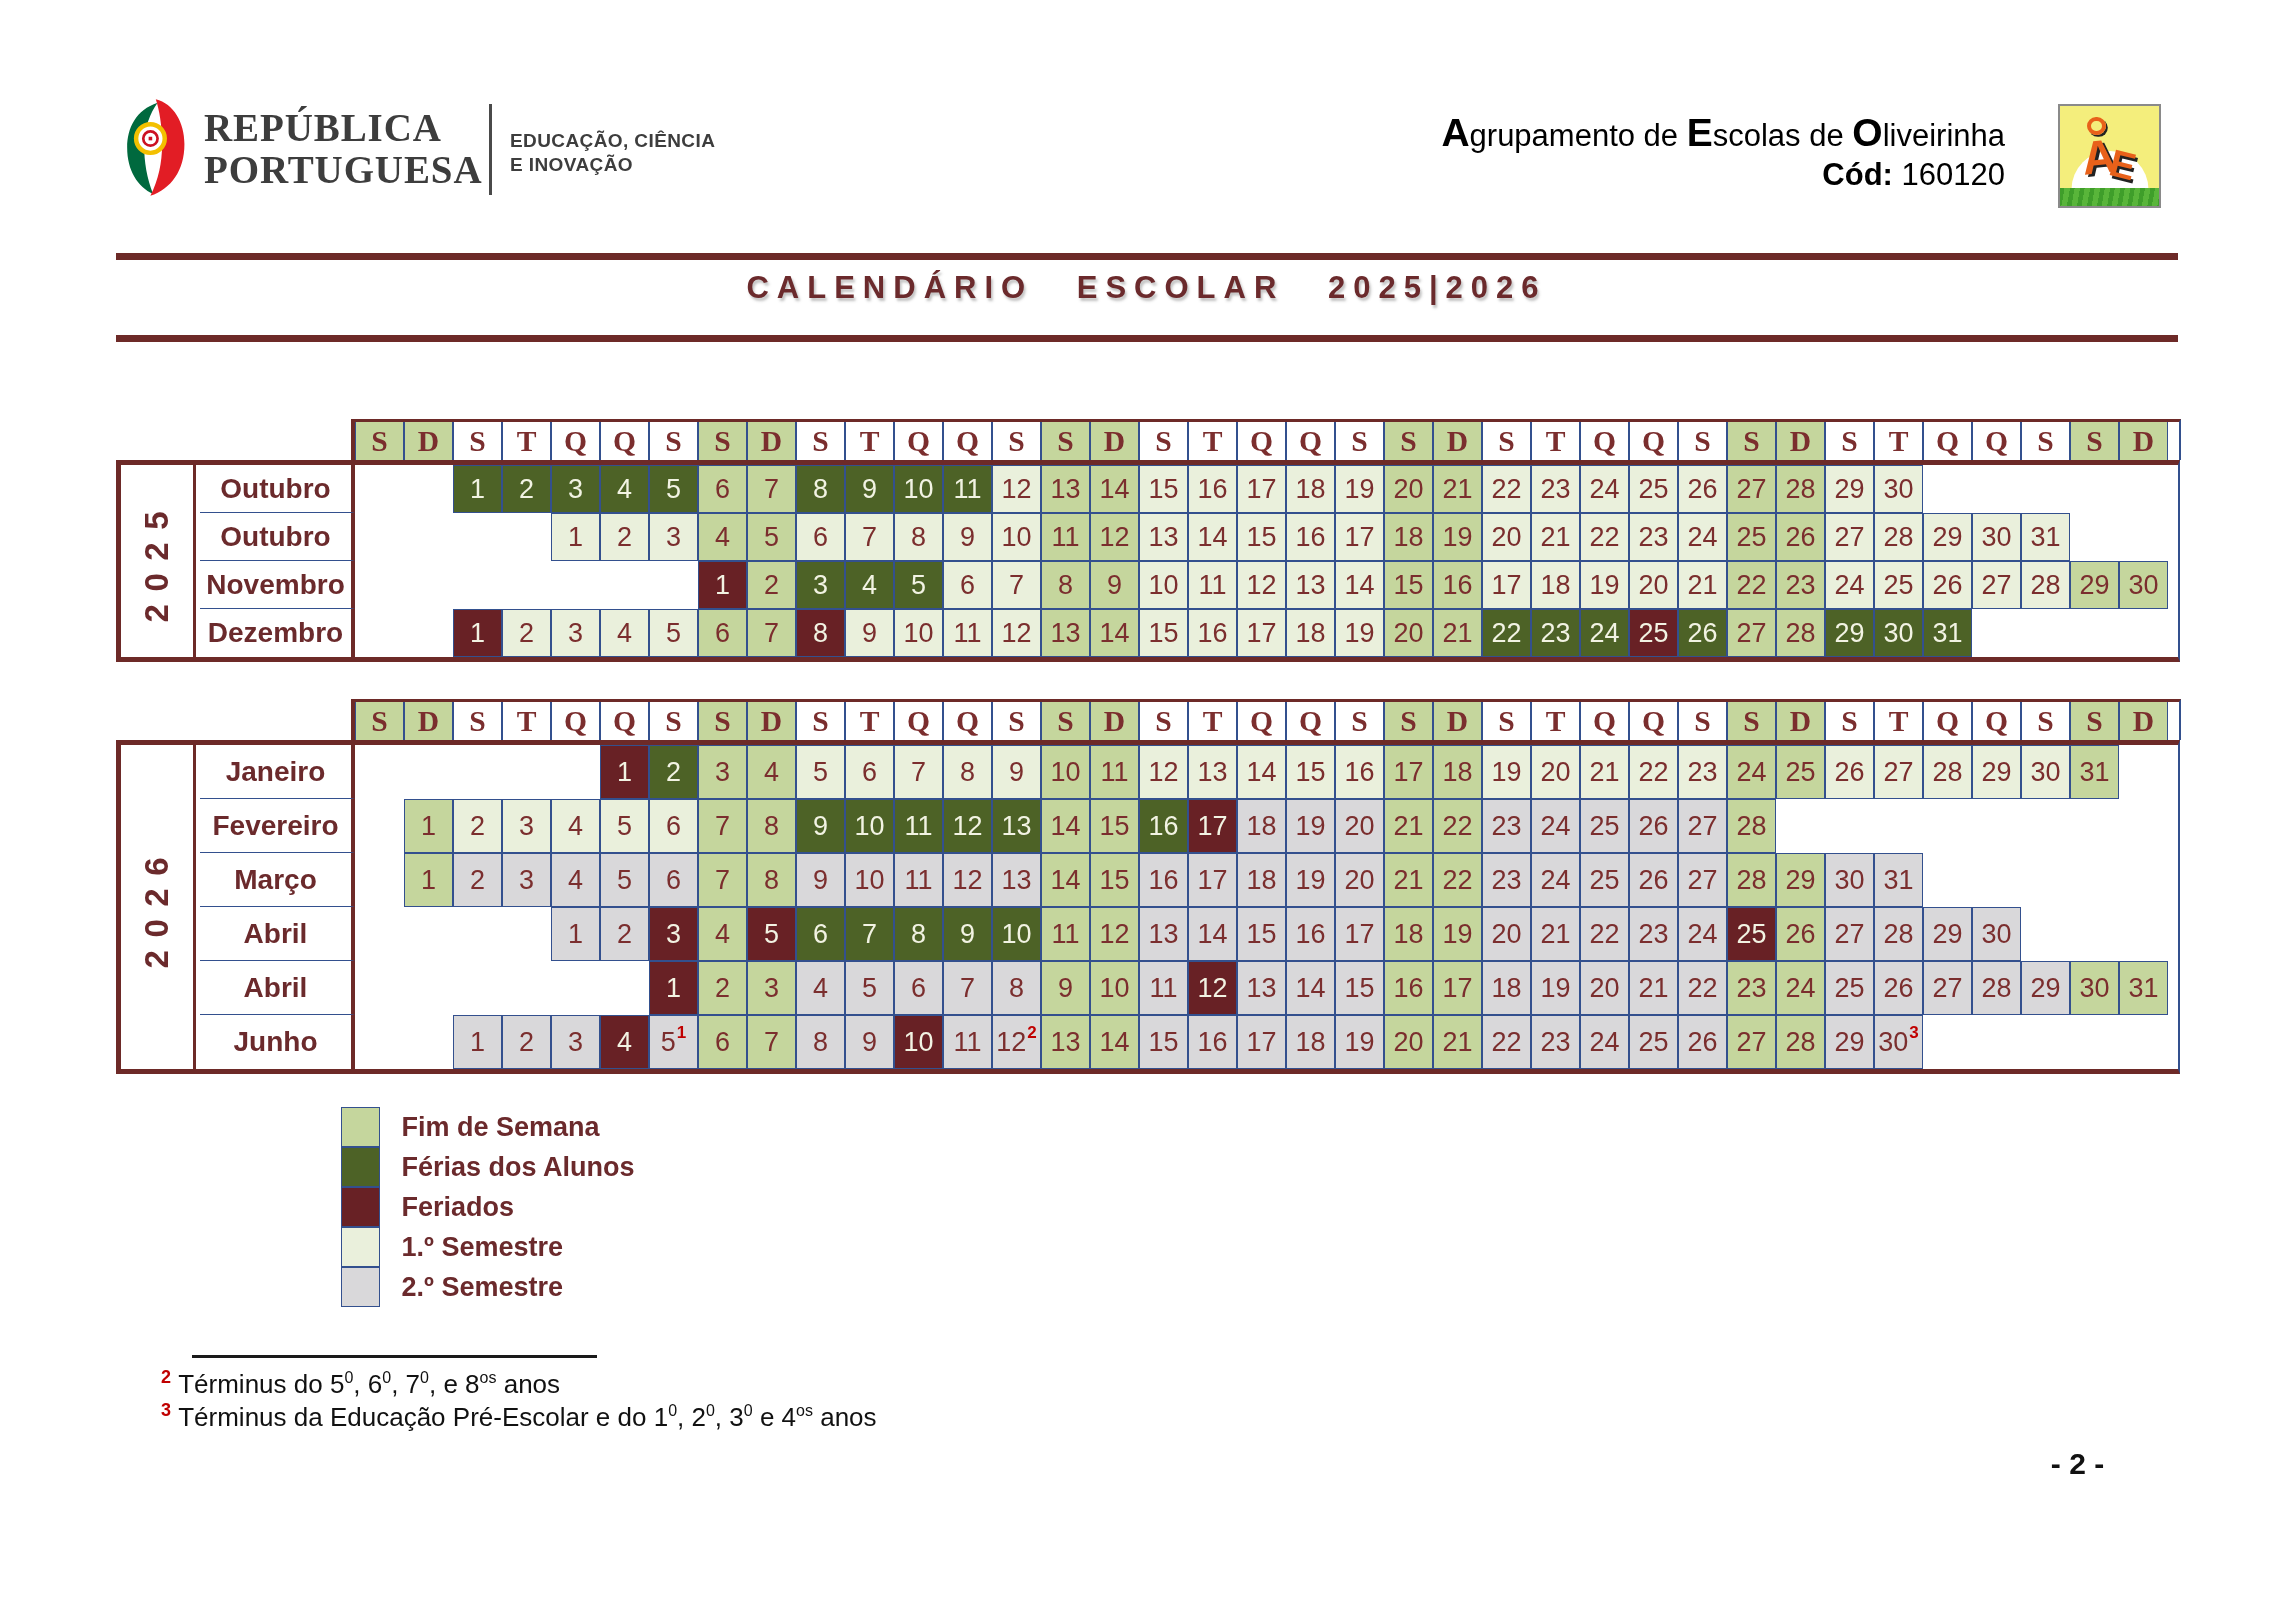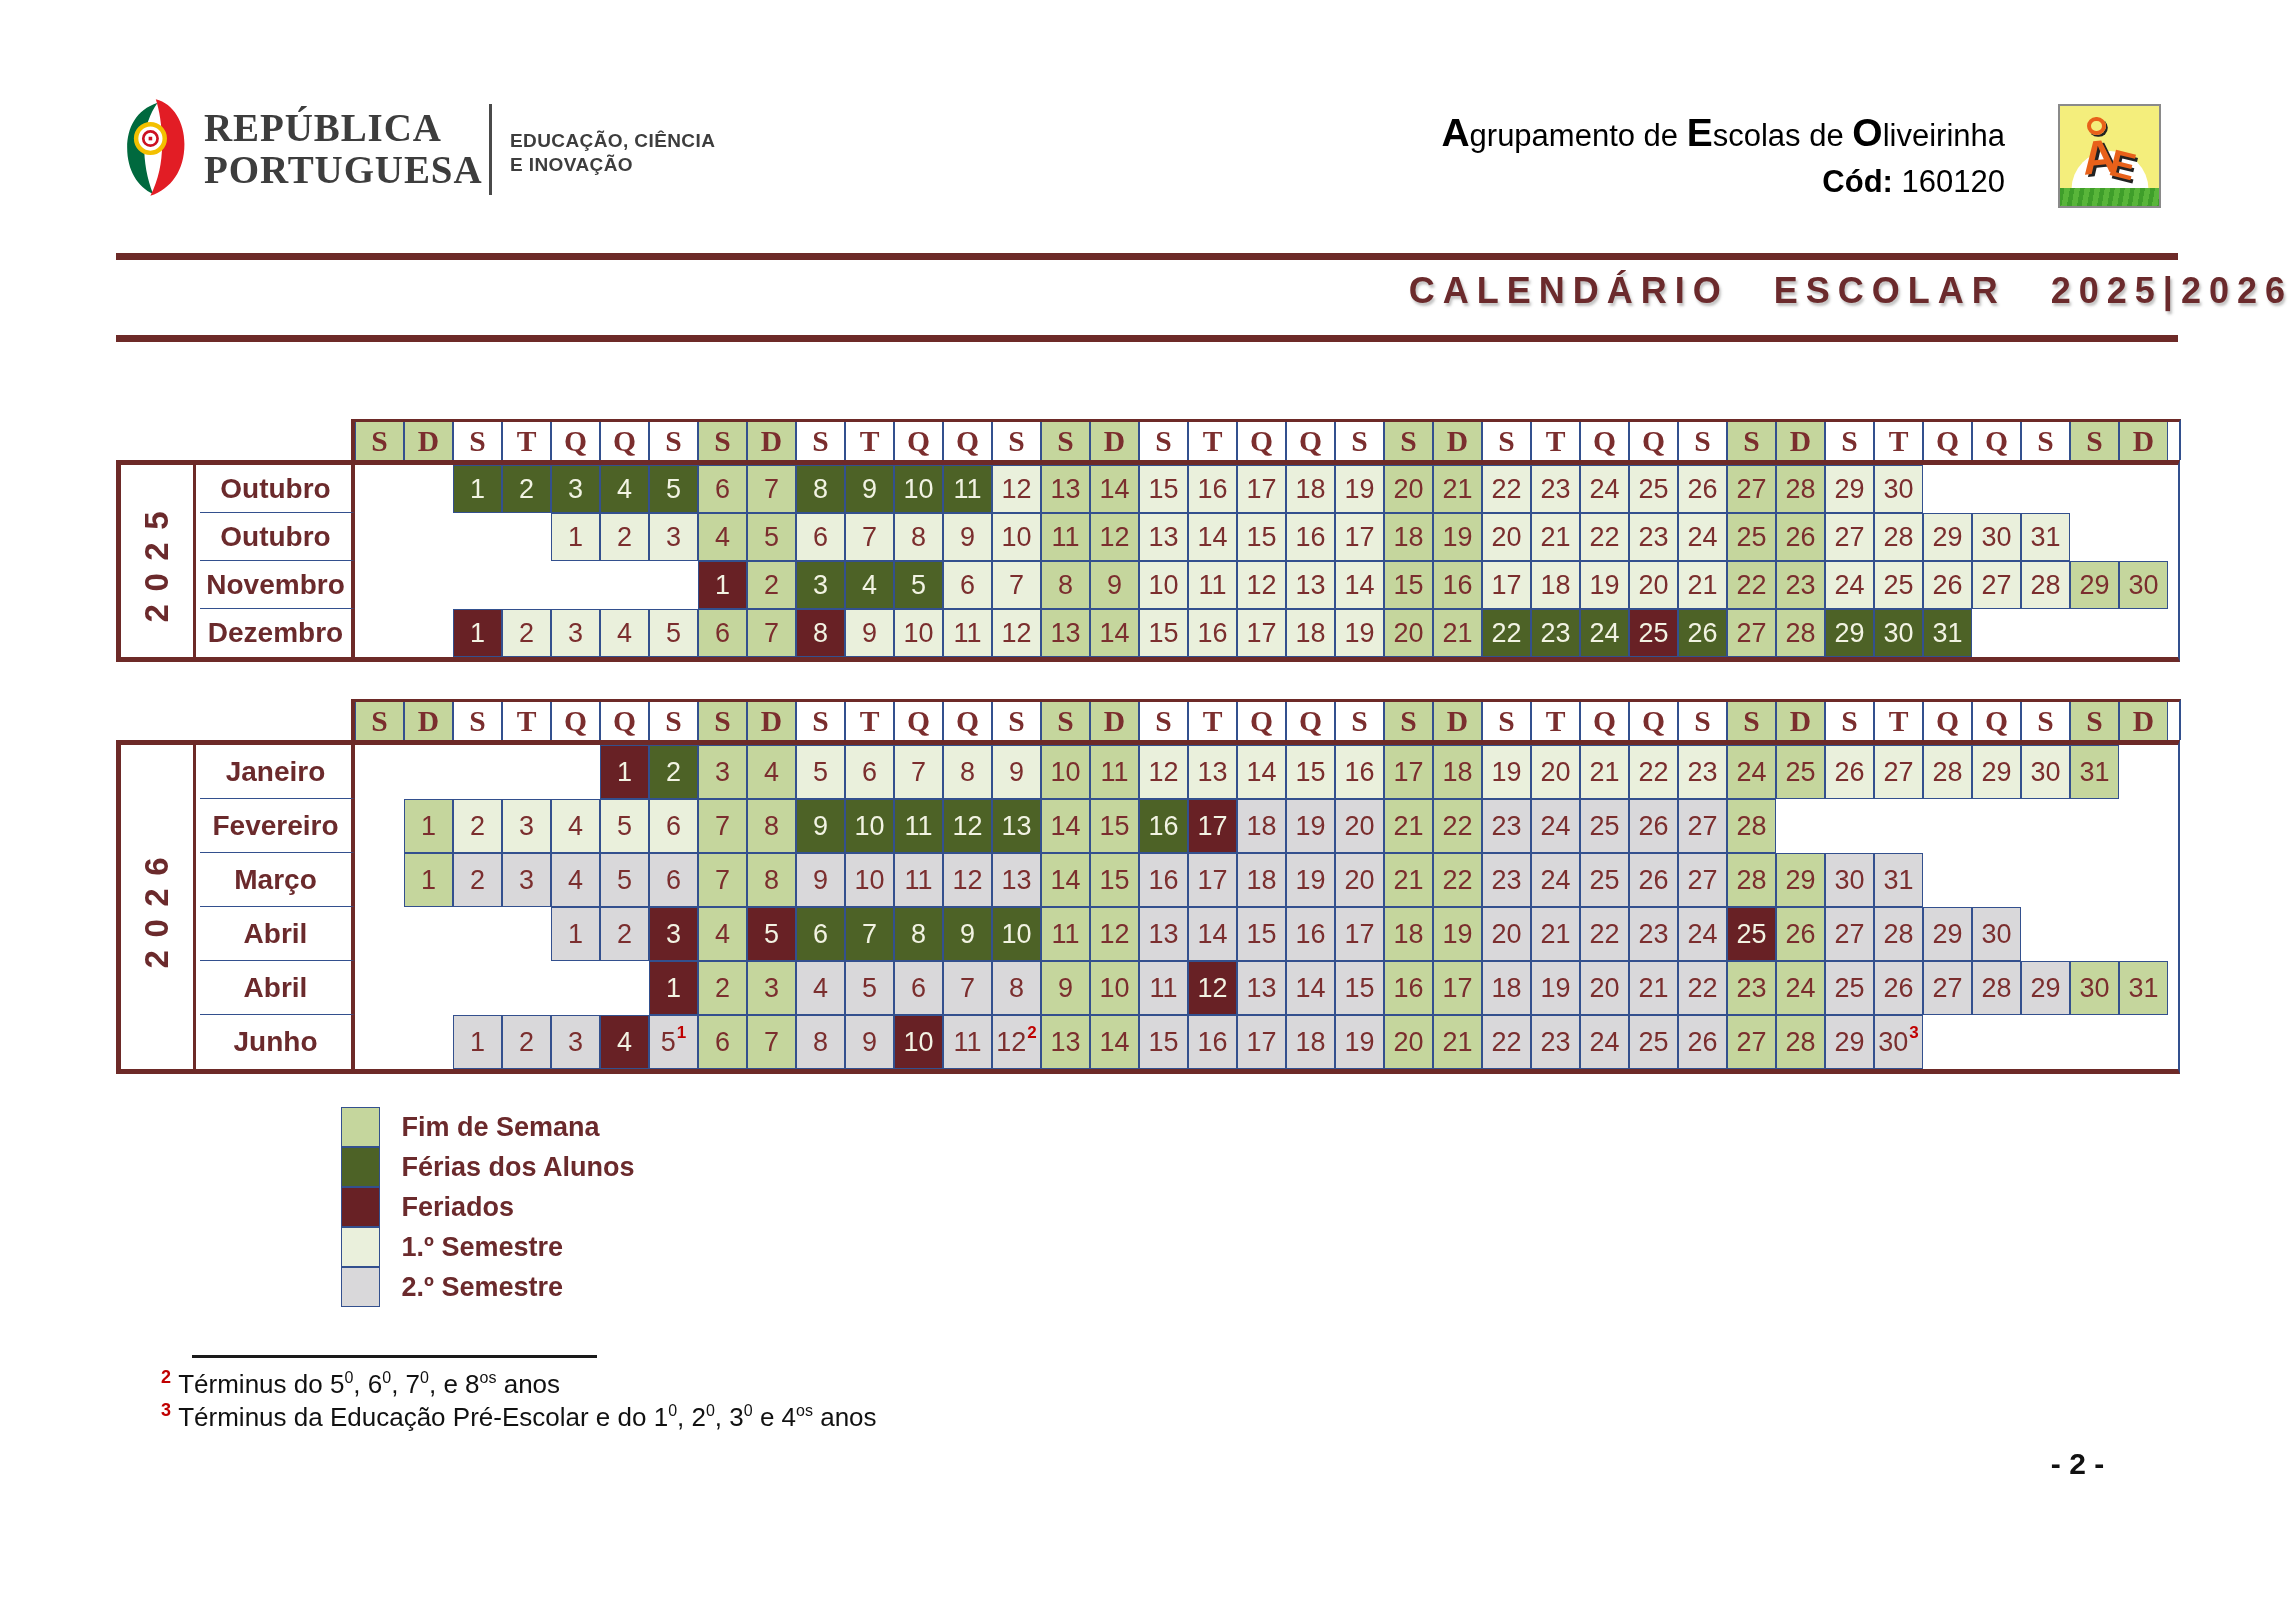--- a/index.html
+++ b/index.html
@@ -9,40 +9,40 @@
   
   .flag-logo{position:absolute;left:120px;top:99px;width:68px;height:97px;}
   .republic-name{position:absolute;left:204px;top:107px;color:#3d3d3d;
       font-family:"Liberation Serif",serif;font-weight:bold;font-size:39px;line-height:42px;letter-spacing:0.9px;}
   .hdr-divider{position:absolute;left:489px;top:104px;width:2.7px;height:91px;background:#4a4a4a;}
   .ministry{position:absolute;left:510px;top:129px;color:#3d3d3d;font-weight:bold;
       font-size:19px;line-height:24px;letter-spacing:0.4px;}
   .school{position:absolute;right:288px;top:111px;text-align:right;color:#000;}
   .school-name{font-size:31px;}
   .school-name b{font-size:39px;font-weight:bold;}
-  .school-cod{margin-top:9px;font-size:31px;}
+  .school-cod{margin-top:2px;font-size:31px;}
   .school-cod b{font-weight:bold;}
   .school-logo{position:absolute;left:2058px;top:104px;width:99px;height:100px;background:#f4ee7c;
       border:2.7px solid #8a8a8a;overflow:hidden;}
   .sl-sun{position:absolute;left:50%;bottom:14.3px;transform:translateX(-50%);width:77px;height:41px;
       background:#fff;border-radius:41px 41px 0 0;}
   .sl-grass{position:absolute;left:0;right:0;bottom:0;height:18px;
       background:repeating-linear-gradient(100deg,#3f9e2a 0 4.5px,#59b53a 4.5px 9.9px);}
   .sl-a{position:absolute;left:21.5px;top:23px;font-weight:bold;font-size:47px;color:#e8611a;
       transform:rotate(-6deg);text-shadow:2.7px 2.7px 0 #222;}
   .sl-e{position:absolute;left:50px;top:38px;font-weight:bold;font-size:38px;color:#e8611a;
       transform:rotate(14deg);text-shadow:2.7px 2.7px 0 #222;}
   .sl-ring{position:absolute;left:27px;top:10.7px;width:10.7px;height:10.7px;border:4.5px solid #e8611a;
       border-radius:50%;box-shadow:1.8px 1.8px 0 #222;}
 
   
   .rule{position:absolute;left:116px;width:2062px;height:7.2px;background:var(--maroon);}
   .rule1{top:253px;} .rule2{top:335px;}
-  .page-title{position:absolute;left:0;right:0;top:270px;text-align:right;color:var(--maroon-text);
-      font-weight:bold;font-size:36px;letter-spacing:8px;word-spacing:27px;
+  .page-title{position:absolute;left:0;right:0;top:270px;text-align:center;color:var(--maroon-text);
+      font-weight:bold;font-size:31px;letter-spacing:8px;word-spacing:27px;
       text-shadow:1.8px 2.7px 2.7px rgba(80,80,80,.35);}
 
   
   .dow-row{position:absolute;left:351px;width:1830px;height:41px;display:flex;background:#fff;
       box-sizing:border-box;border-top:3.6px solid var(--maroon);border-left:4.5px solid var(--maroon);
       border-right:2.7px solid var(--navy);}
   .cal1 .dow-row{top:419px;} .cal2 .dow-row{top:699px;}
   .dow-cell{flex:0 0 49px;box-sizing:border-box;display:flex;align-items:center;justify-content:center;
       border-left:1.3px solid var(--navy);border-right:1.3px solid var(--navy);
       font-family:"Liberation Serif",serif;font-weight:bold;font-size:29.6px;color:var(--daytext);}

